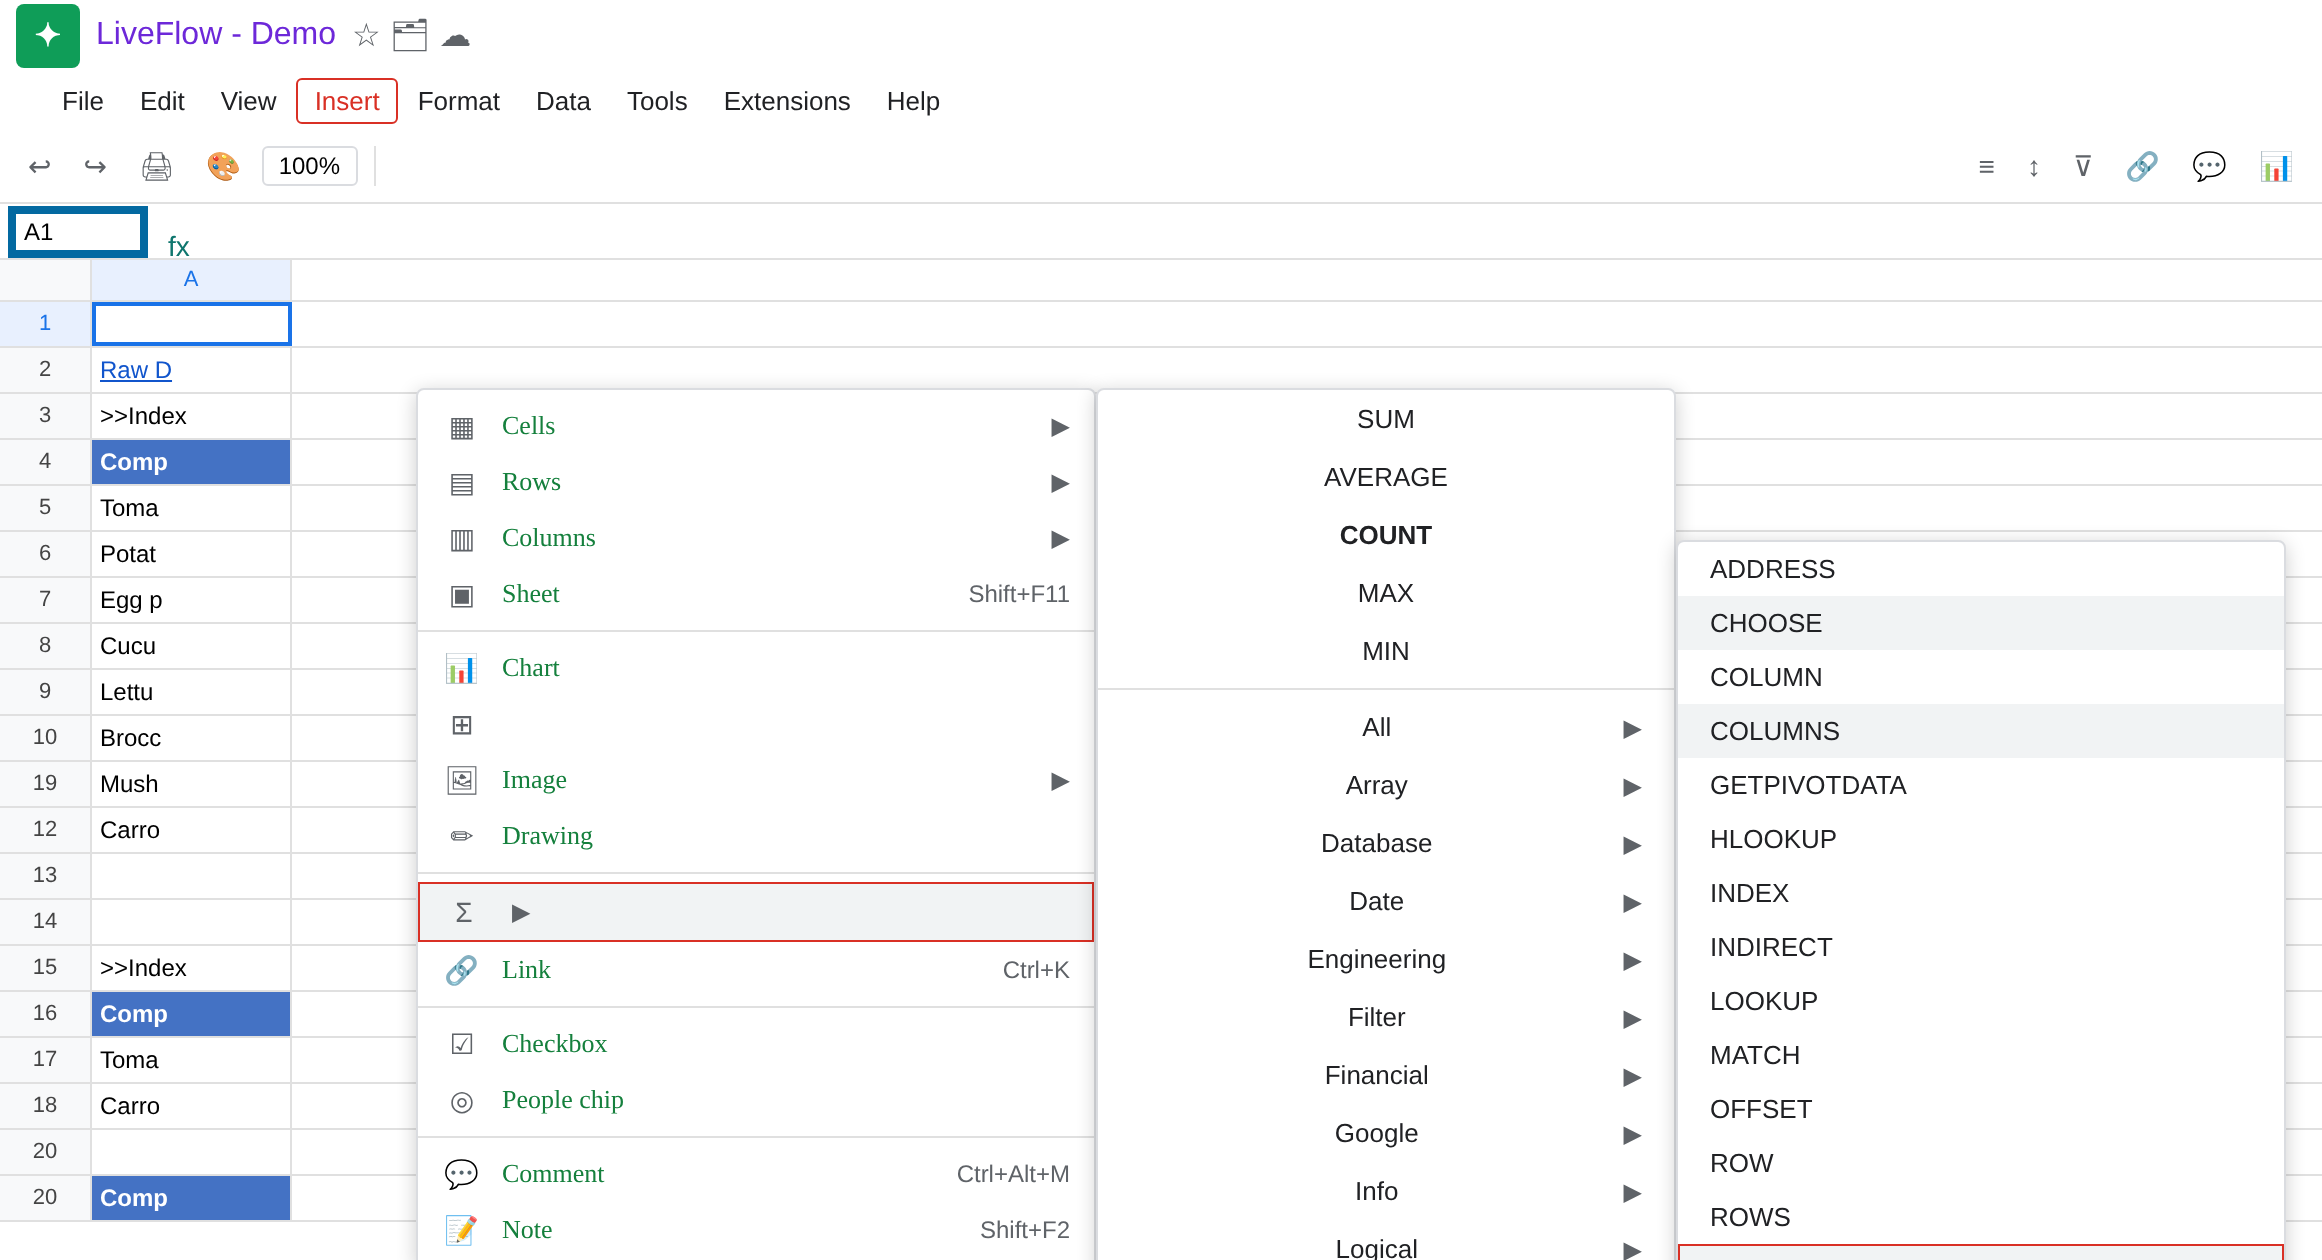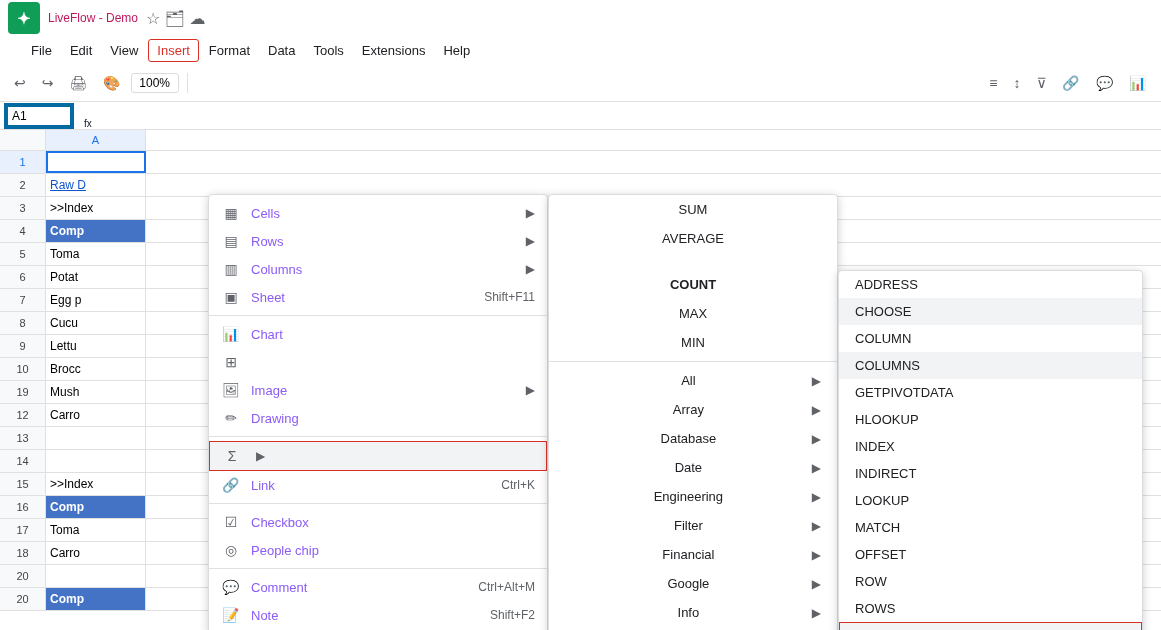--- a/index.html
+++ b/index.html
@@ -2,38 +2,38 @@
 <html><head>
   <meta charset="utf-8">
   <style>
     * { box-sizing: border-box; margin: 0; padding: 0; }
     body { font-family: Arial, sans-serif; font-size: 13px; background: #fff; overflow: hidden; width: 1161px; height: 630px; }
 
     
     .top-bar { display: flex; align-items: center; padding: 4px 8px; height: 36px; }
     .app-icon { width: 32px; height: 32px; background: #0F9D58; border-radius: 4px; display: flex; align-items: center; justify-content: center; margin-right: 8px; }
     .app-icon-inner { color: white; font-weight: bold; font-size: 16px; }
-    .app-title { font-size: 12px; color: #be185d; margin-right: 8px; }
+    .app-title { font-size: 16px; color: #6d28d9; margin-right: 8px; }
     .title-icons { display: flex; gap: 8px; color: #5f6368; font-size: 16px; }
 
     
     .menu-bar { display: flex; align-items: center; padding: 2px 23px; height: 28px; gap: 2px; }
     .menu-item { padding: 3px 8px; font-size: 13px; color: #202124; cursor: pointer; border-radius: 3px; }
     .menu-item.active { border: 1px solid #d93025; color: #d93025; }
 
     
     .toolbar { display: flex; align-items: center; padding: 2px 8px; height: 38px; border-bottom: 1px solid #e0e0e0; gap: 4px; }
     .toolbar-btn { padding: 4px 6px; color: #5f6368; cursor: pointer; border-radius: 3px; font-size: 14px; }
     .toolbar-sep { width: 1px; height: 20px; background: #e0e0e0; margin: 0 4px; }
     .zoom-box { border: 1px solid #dadce0; border-radius: 3px; padding: 2px 6px; font-size: 12px; width: 48px; text-align: center; }
 
     
     .formula-bar { display: flex; align-items: center; height: 28px; border-bottom: 1px solid #e0e0e0; padding: 0 4px; gap: 4px; }
     .cell-ref { width: 70px; border: 4px solid #0369a1; padding: 2px 4px; font-size: 12px; }
-    .fx-icon { color: #0f172a; padding: 2px 6px; font-size: 10px; margin-top: 15px; }
+    .fx-icon { color: #0f766e; padding: 2px 6px; font-size: 14px; margin-top: 15px; }
     .formula-input { flex: 1; border: none; outline: none; font-size: 13px; }
 
     
     .spreadsheet { display: flex; flex: 1; position: relative; }
     .sheet-area { flex: 1; overflow: hidden; }
 
     
     .col-header-row { display: flex; border-bottom: 1px solid #e0e0e0; }
     .corner-cell { width: 46px; min-width: 46px; height: 20px; background: #f8f9fa; border-right: 1px solid #e0e0e0; }
     .col-header { width: 100px; min-width: 100px; height: 20px; background: #f8f9fa; border-right: 1px solid #e0e0e0; text-align: center; font-size: 11px; color: #444; line-height: 20px; }
@@ -67,21 +67,21 @@
     .menu-section + .menu-section { border-top: 1px solid #e0e0e0; }
     .menu-row {
       display: flex;
       align-items: center;
       padding: 6px 12px;
       cursor: pointer;
       position: relative;
     }
     .menu-row.highlighted { background: #f1f3f4; border: 1px solid #d93025; }
     .menu-icon { width: 20px; margin-right: 10px; color: #5f6368; font-size: 14px; text-align: center; }
-    .menu-label { flex: 1; font-size: 13px; color: #8b5cf6; }
+    .menu-label { flex: 1; font-size: 13px; color: #15803d; font-family: Liberation Serif, serif; }
     .menu-shortcut { color: #5f6368; font-size: 12px; margin-left: 8px; }
     .menu-arrow { color: #5f6368; font-size: 12px; margin-left: 4px; }
 
     
     .function-submenu {
       position: absolute;
       top: 64px;
       left: 548px;
       width: 290px;
       background: white;
@@ -91,21 +91,21 @@
       pointer-events: all;
       z-index: 11;
     }
     .func-row {
       display: flex;
       align-items: center;
       padding: 7px 16px;
       cursor: pointer;
       position: relative;
     }
-    .func-row.count-highlighted { font-weight: bold; margin-top: 17px; }
+    .func-row.count-highlighted { font-weight: bold; }
     .func-label { flex: 1; font-size: 13px; color: #202124; text-align: center; }
     .func-arrow { color: #5f6368; font-size: 12px; }
     .func-divider { height: 1px; background: #e0e0e0; margin: 4px 0; }
 
     
     .lookup-list {
       position: absolute;
       top: 140px;
       left: 838px;
       width: 305px;

